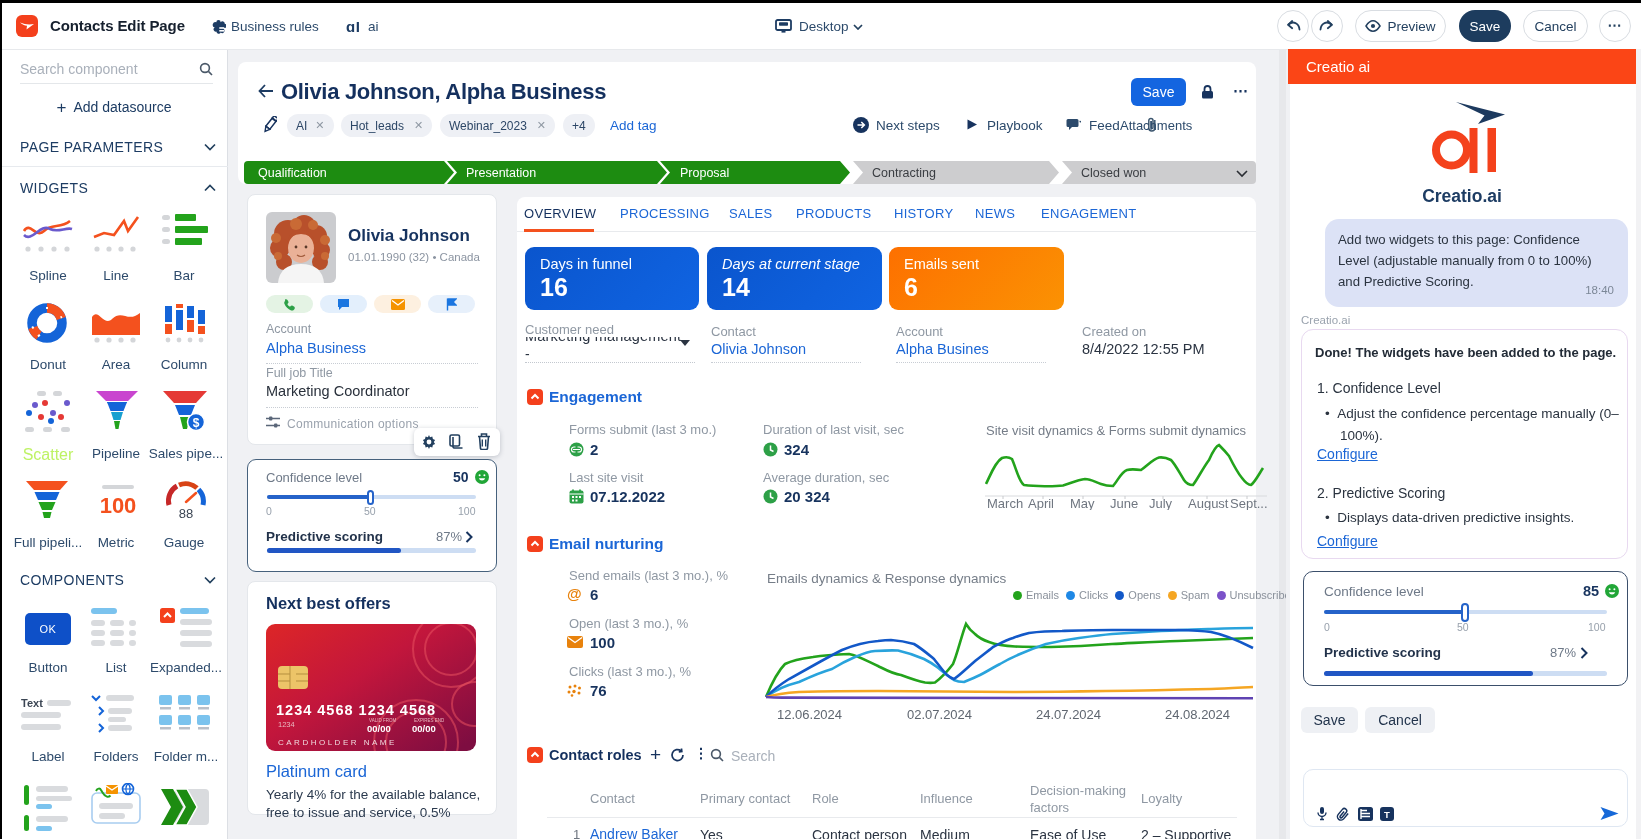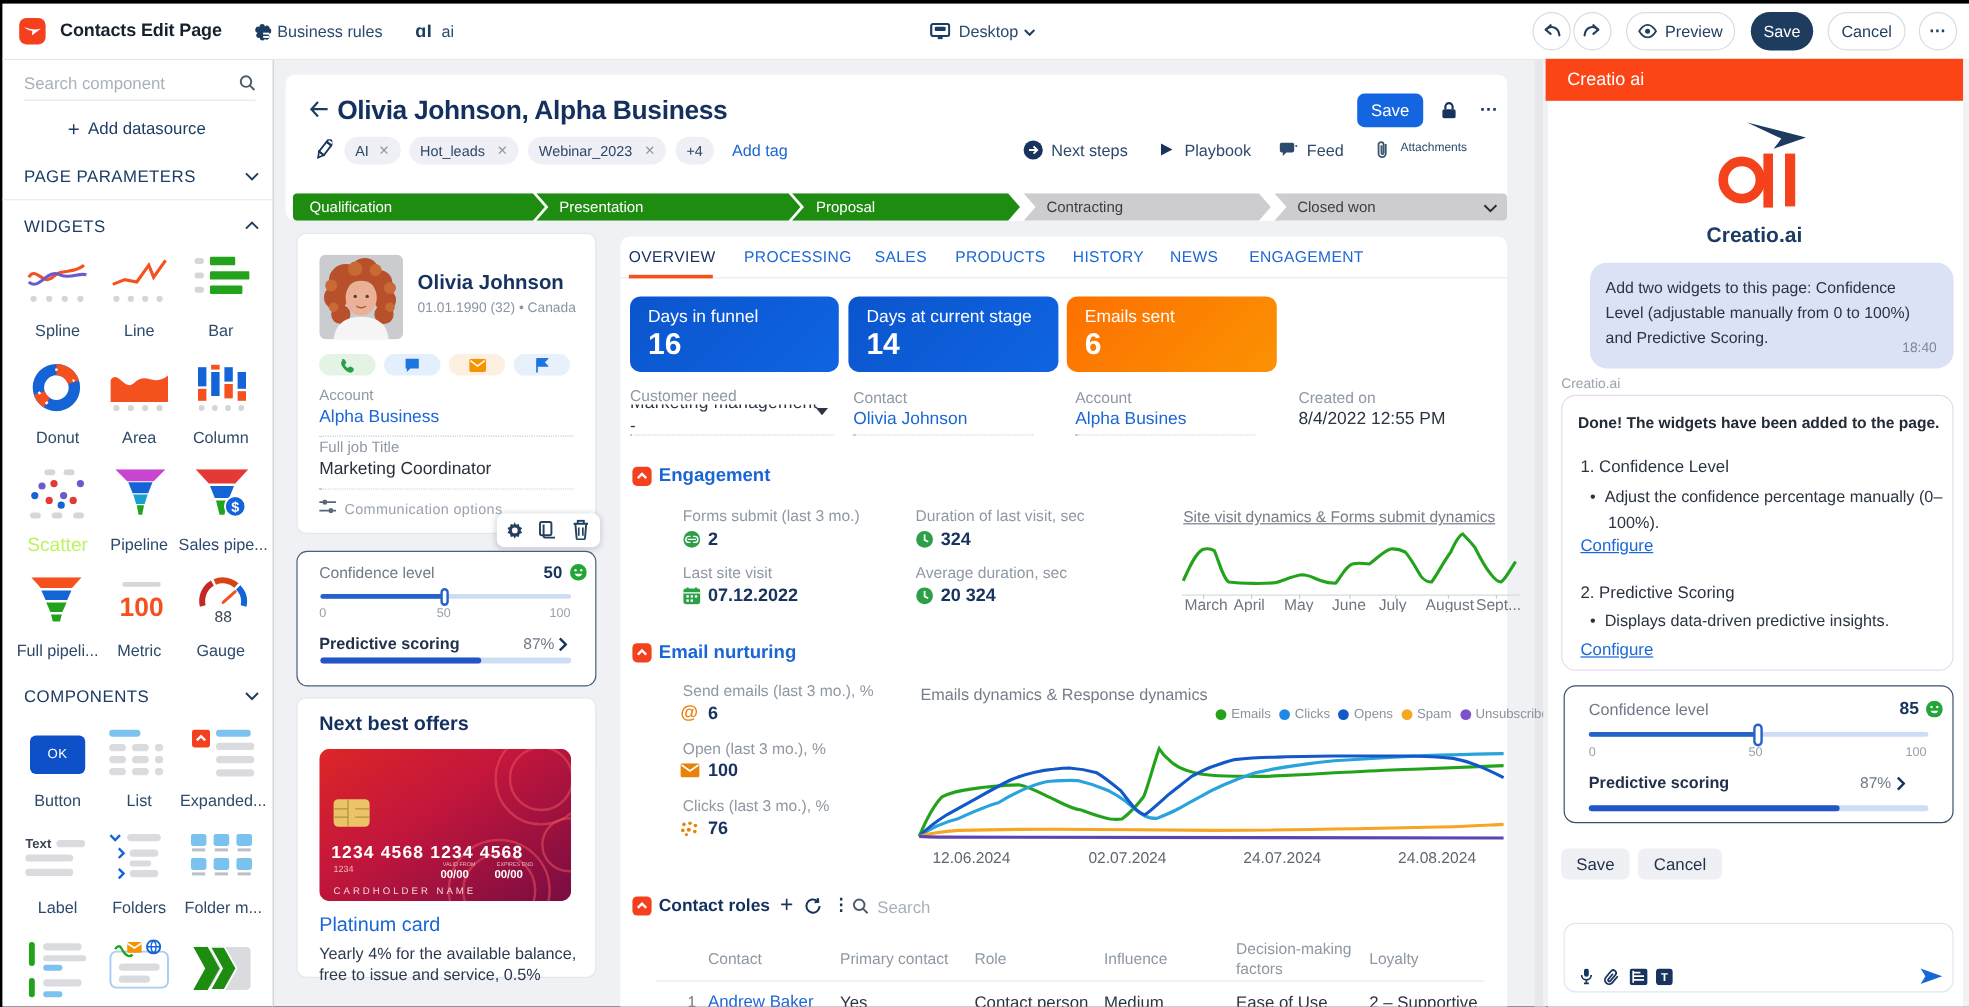--- a/index.html
+++ b/index.html
@@ -357,21 +357,21 @@
     </svg>
 <div class="abs" style="left:987px; top:118px; font-size:13.5px; font-weight:500; color:#2c4a6b;">Playbook</div>
 <svg class="abs" style="left:1066px; top:117px;" width="15" height="14" viewBox="0 0 15 14">
       <path d="M2 2 h9 a1.5 1.5 0 0 1 1.5 1.5 v5 a1.5 1.5 0 0 1 -1.5 1.5 h-5 l-3 3 v-3 h-1 a1.5 1.5 0 0 1 -1.5 -1.5 v-5 A1.5 1.5 0 0 1 2 2 Z" fill="#2c4a6b"></path>
       <path d="M13.5 4.5 h0.5 a1 1 0 0 1 1 1" fill="none" stroke="#2c4a6b" stroke-width="1.4"></path>
     </svg>
 <div class="abs" style="left:1089px; top:118px; font-size:13.5px; font-weight:500; color:#2c4a6b;">Feed</div>
 <svg class="abs" style="left:1146px; top:116px;" width="12" height="17" viewBox="0 0 12 17">
       <path d="M8.8 4 v8 a3 3 0 0 1 -6 0 V4.5 a2.1 2.1 0 0 1 4.2 0 V11.5 a0.9 0.9 0 0 1 -1.8 0 V5" fill="none" stroke="#3c566f" stroke-width="1.5"></path>
     </svg>
-<div class="abs" style="left:1167px; top:118px; font-size:10px; font-weight:500; color:#2c4a6b;">Attachments</div>
+<div class="abs" style="left:1120px; top:118px; font-size:13px; font-weight:500; color:#2c4a6b;">Attachments</div>
 
 <svg class="abs" style="left:244px; top:161px;" width="1012" height="23" viewBox="0 0 1012 23">
   <path d="M4 0 H200 L210 11.5 L200 23 H4 A4 4 0 0 1 0 19 V4 A4 4 0 0 1 4 0 Z" fill="#1d8c11"></path>
   <path d="M203 0 H413 L423 11.5 L413 23 H203 L213 11.5 Z" fill="#1d8c11"></path>
   <path d="M416 0 H596 L606 11.5 L596 23 H416 L426 11.5 Z" fill="#1d8c11"></path>
   <path d="M609 0 H805 L815 11.5 L805 23 H609 L619 11.5 Z" fill="#cdcdcf"></path>
   <path d="M818 0 H1008 A4 4 0 0 1 1012 4 V19 A4 4 0 0 1 1008 23 H818 L828 11.5 Z" fill="#cdcdcf"></path>
   <text x="14" y="16" font-size="12.5" fill="#fff">Qualification</text>
   <text x="222" y="16" font-size="12.5" fill="#fff">Presentation</text>
   <text x="436" y="16" font-size="12.5" fill="#fff">Proposal</text>
@@ -514,21 +514,21 @@
 <div class="abs" style="left:975px; top:206px; font-size:13px; font-weight:500; color:#1b66d6; letter-spacing:0.3px;">NEWS</div>
 <div class="abs" style="left:1041px; top:206px; font-size:13px; font-weight:500; color:#1b66d6; letter-spacing:0.3px;">ENGAGEMENT</div>
 <div class="abs" style="left:517px; top:231px; width:739px; border-bottom:1px solid #e8eaed;"></div>
 <div class="abs" style="left:524px; top:229px; width:70px; height:3px; background:#f4511e;"></div>
 
 <div class="abs" style="left:525px; top:247px; width:174px; height:63px; border-radius:9px; background:linear-gradient(135deg,#0a55cd,#1064e2); color:#fff;">
   <div style="margin:9px 0 0 15px; font-size:14.5px;">Days in funnel</div>
   <div style="margin:1px 0 0 15px; font-size:25px; font-weight:bold;">16</div>
 </div>
 <div class="abs" style="left:707px; top:247px; width:175px; height:63px; border-radius:9px; background:linear-gradient(135deg,#0a55cd,#1064e2); color:#fff;">
-  <div style="margin:9px 0 0 15px; font-size:14.5px;">Days at current stage</div>
+  <div style="margin:9px 0 0 15px; font-size:14.5px;font-style:italic;">Days at current stage</div>
   <div style="margin:1px 0 0 15px; font-size:25px; font-weight:bold;">14</div>
 </div>
 <div class="abs" style="left:889px; top:247px; width:175px; height:63px; border-radius:9px; background:linear-gradient(135deg,#fd7000,#fb9203); color:#fff;">
   <div style="margin:9px 0 0 15px; font-size:14.5px;">Emails sent</div>
   <div style="margin:1px 0 0 15px; font-size:25px; font-weight:bold;">6</div>
 </div>
 
 <div class="abs lbl" style="left:525px; top:322px;">Customer need</div>
 <div class="abs" style="left:525px; top:337px; width:160px; height:10px; overflow:hidden;">
       <div style="font-size:14.5px; font-weight:500; color:#2b3442; margin-top:-9px; letter-spacing:0.2px;">Marketing management</div>
@@ -576,21 +576,21 @@
       <circle cx="7.5" cy="7.5" r="7" fill="#2da047"></circle>
       <path d="M7.5 3.5 V8 L10.5 9.5" fill="none" stroke="#fff" stroke-width="1.5"></path>
     </svg>
 <div class="abs val" style="left:784px; top:441px;">324</div>
 <div class="abs lbl" style="left:763px; top:470px;">Average duration, sec</div>
 <svg class="abs" style="left:763px; top:489px;" width="15" height="15" viewBox="0 0 15 15">
       <circle cx="7.5" cy="7.5" r="7" fill="#2da047"></circle>
       <path d="M7.5 3.5 V8 L10.5 9.5" fill="none" stroke="#fff" stroke-width="1.5"></path>
     </svg>
 <div class="abs val" style="left:784px; top:488px;">20 324</div>
-<div class="abs" style="left:986px; top:423px; font-size:13px; color:#757d88;text-decoration:underline;">Site visit dynamics &amp; Forms submit dynamics</div>
+<div class="abs" style="left:986px; top:423px; font-size:13px; color:#757d88;">Site visit dynamics &amp; Forms submit dynamics</div>
 <svg class="abs" style="left:985px; top:438px;" width="282" height="72" viewBox="0 0 282 72">
   <path d="M1 46 C5 38 10 24 17 20 C20 19 24 19 27 21 C31 30 34 44 39 47 C50 48.5 70 48.5 78 47.5 C84 46 92 42 100 41 C106 41 110 44 116 46 C120 47.5 124 48 128 48 C132 44 136 34 142 32 C146 31 152 31.5 156 32 C162 28 168 21 174 19.5 C178 19 182 20 186 22 C190 26 194 34 199 42 C201 45 205 47 208 47 C212 42 218 30 224 22 C228 13 231 8 234 7 C237 10 240 13 244 18 C248 26 252 34 257 40 C260 44 263 47 266 47 C270 44 274 36 278 30" fill="none" stroke="#23a31c" stroke-width="2.6"></path>
   <path d="M0 58 H282" stroke="#d8dadd" stroke-width="1"></path>
   <g stroke="#c8cacd" stroke-width="1">
         <path d="M18 58 v3"></path>
         <path d="M58 58 v3"></path>
         <path d="M98 58 v3"></path>
         <path d="M140 58 v3"></path>
         <path d="M178 58 v3"></path>
         <path d="M222 58 v3"></path>

